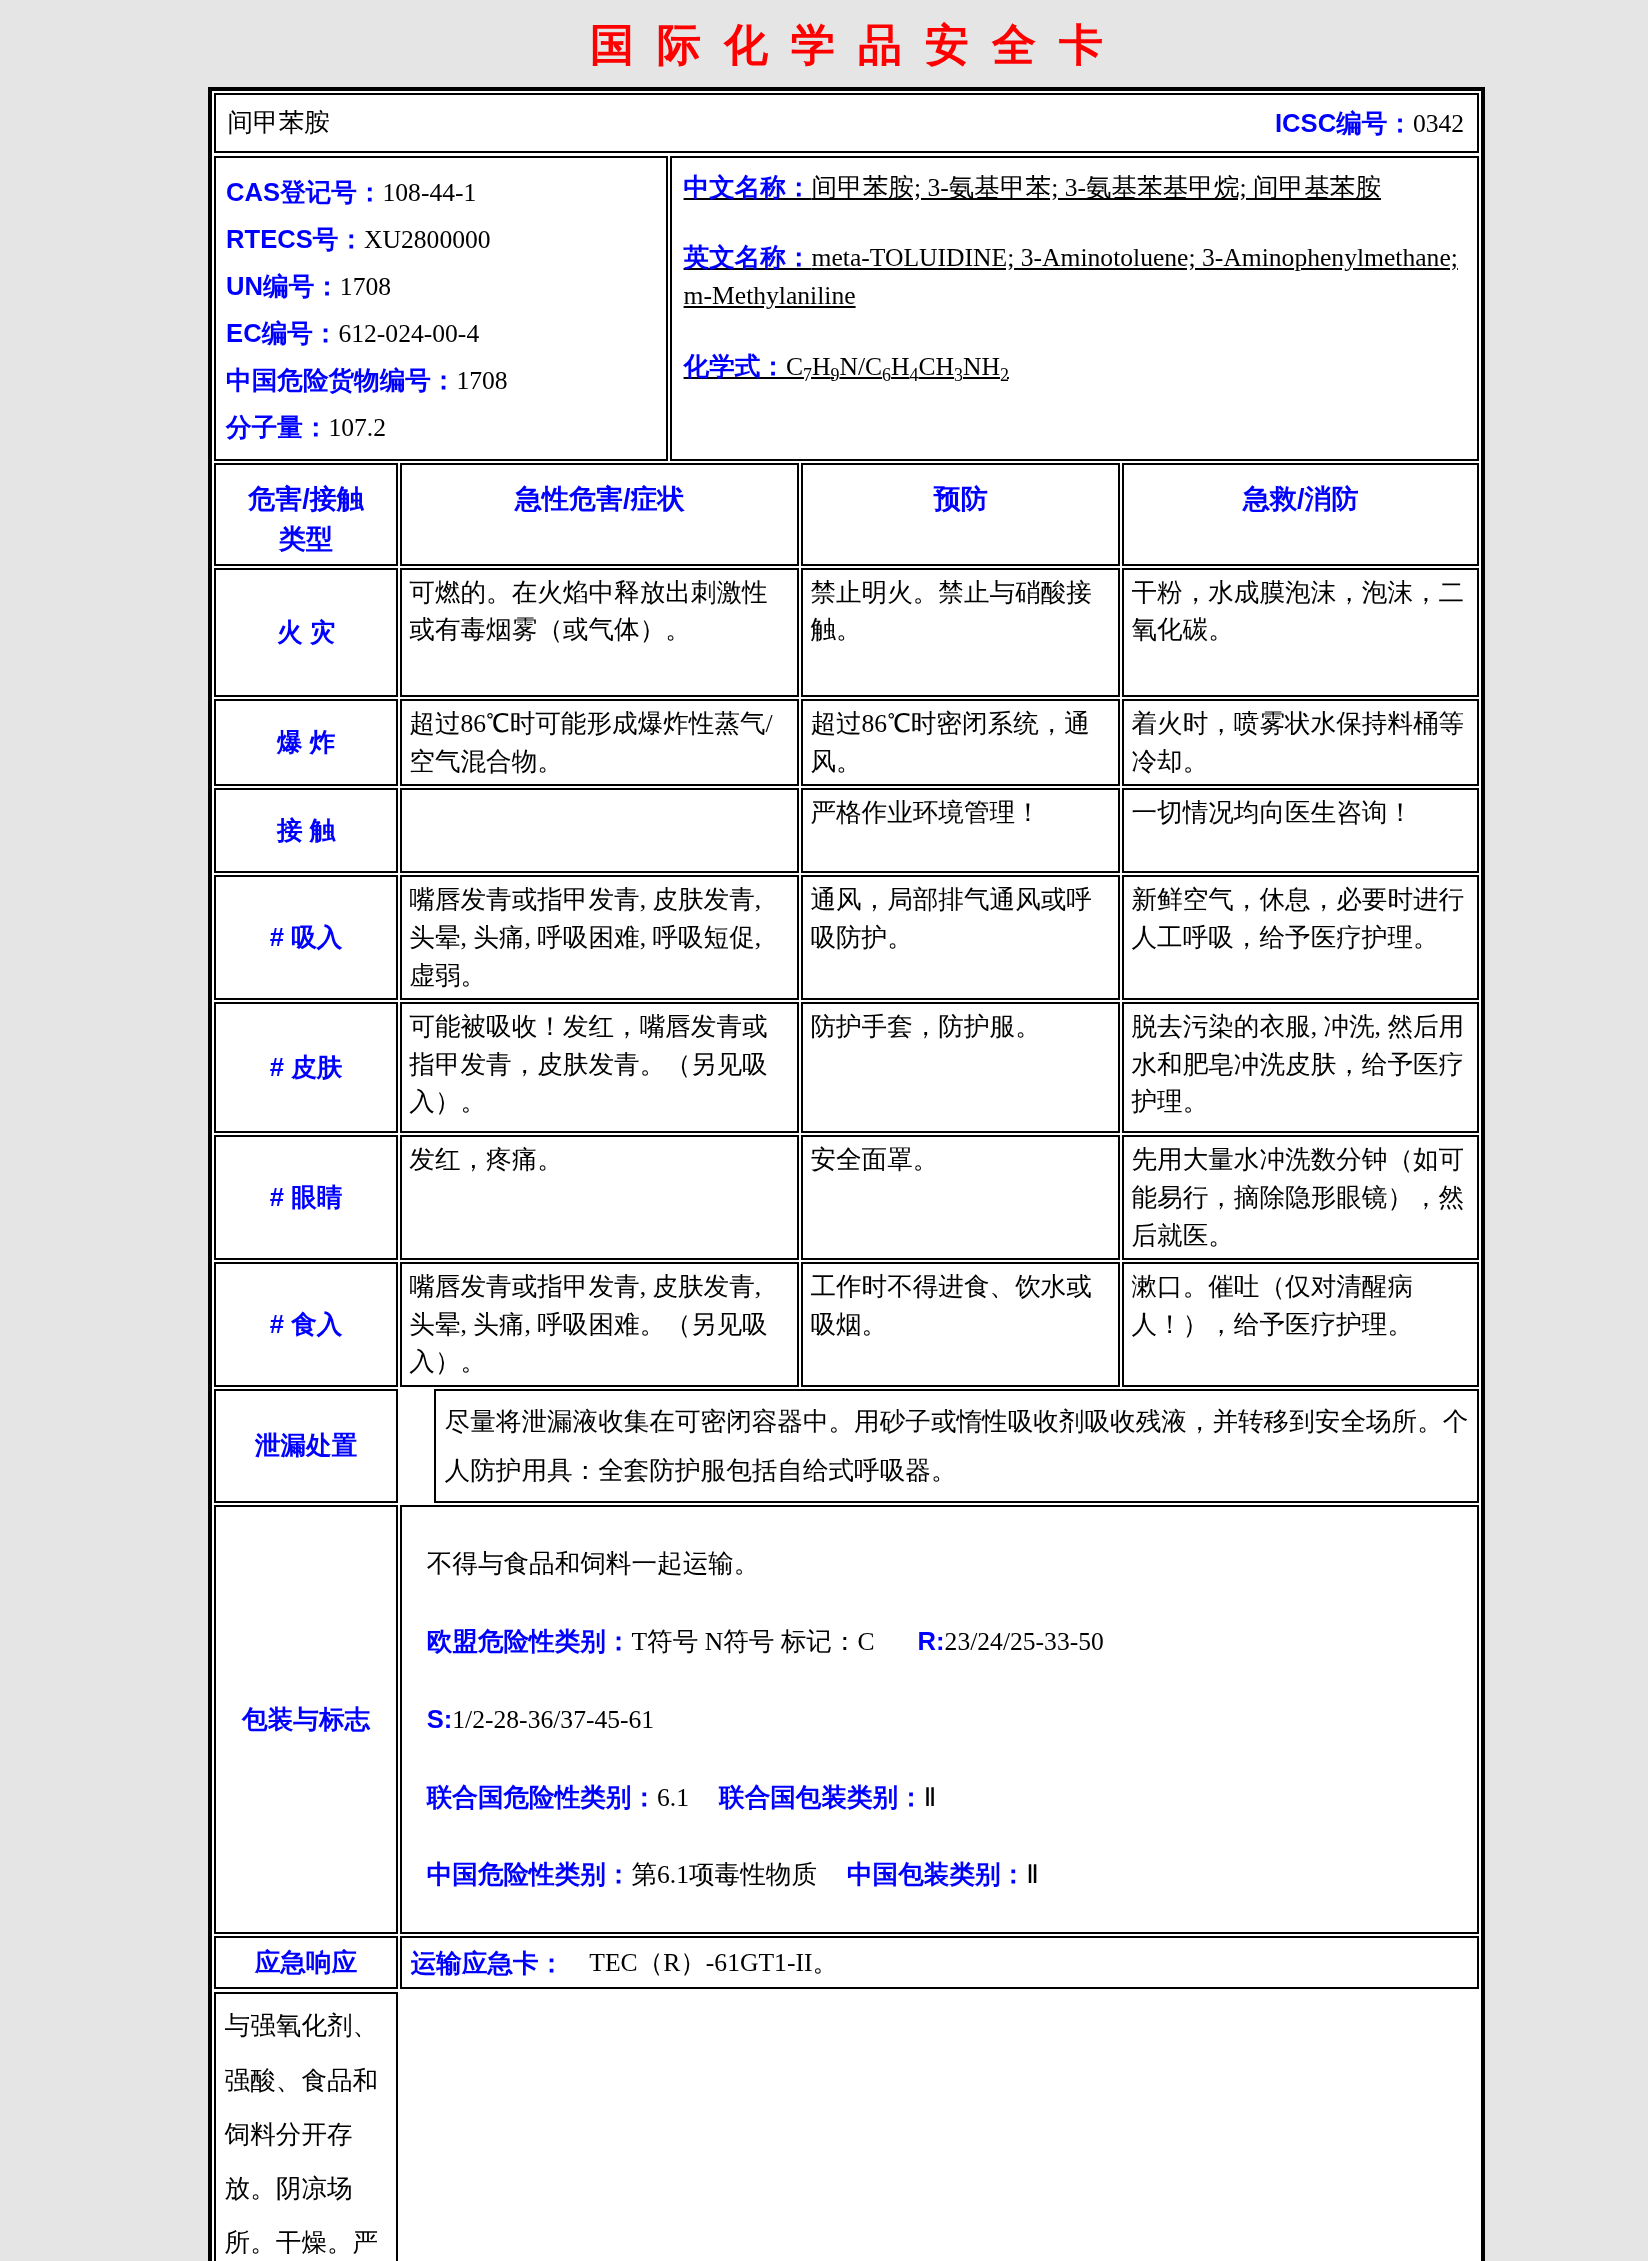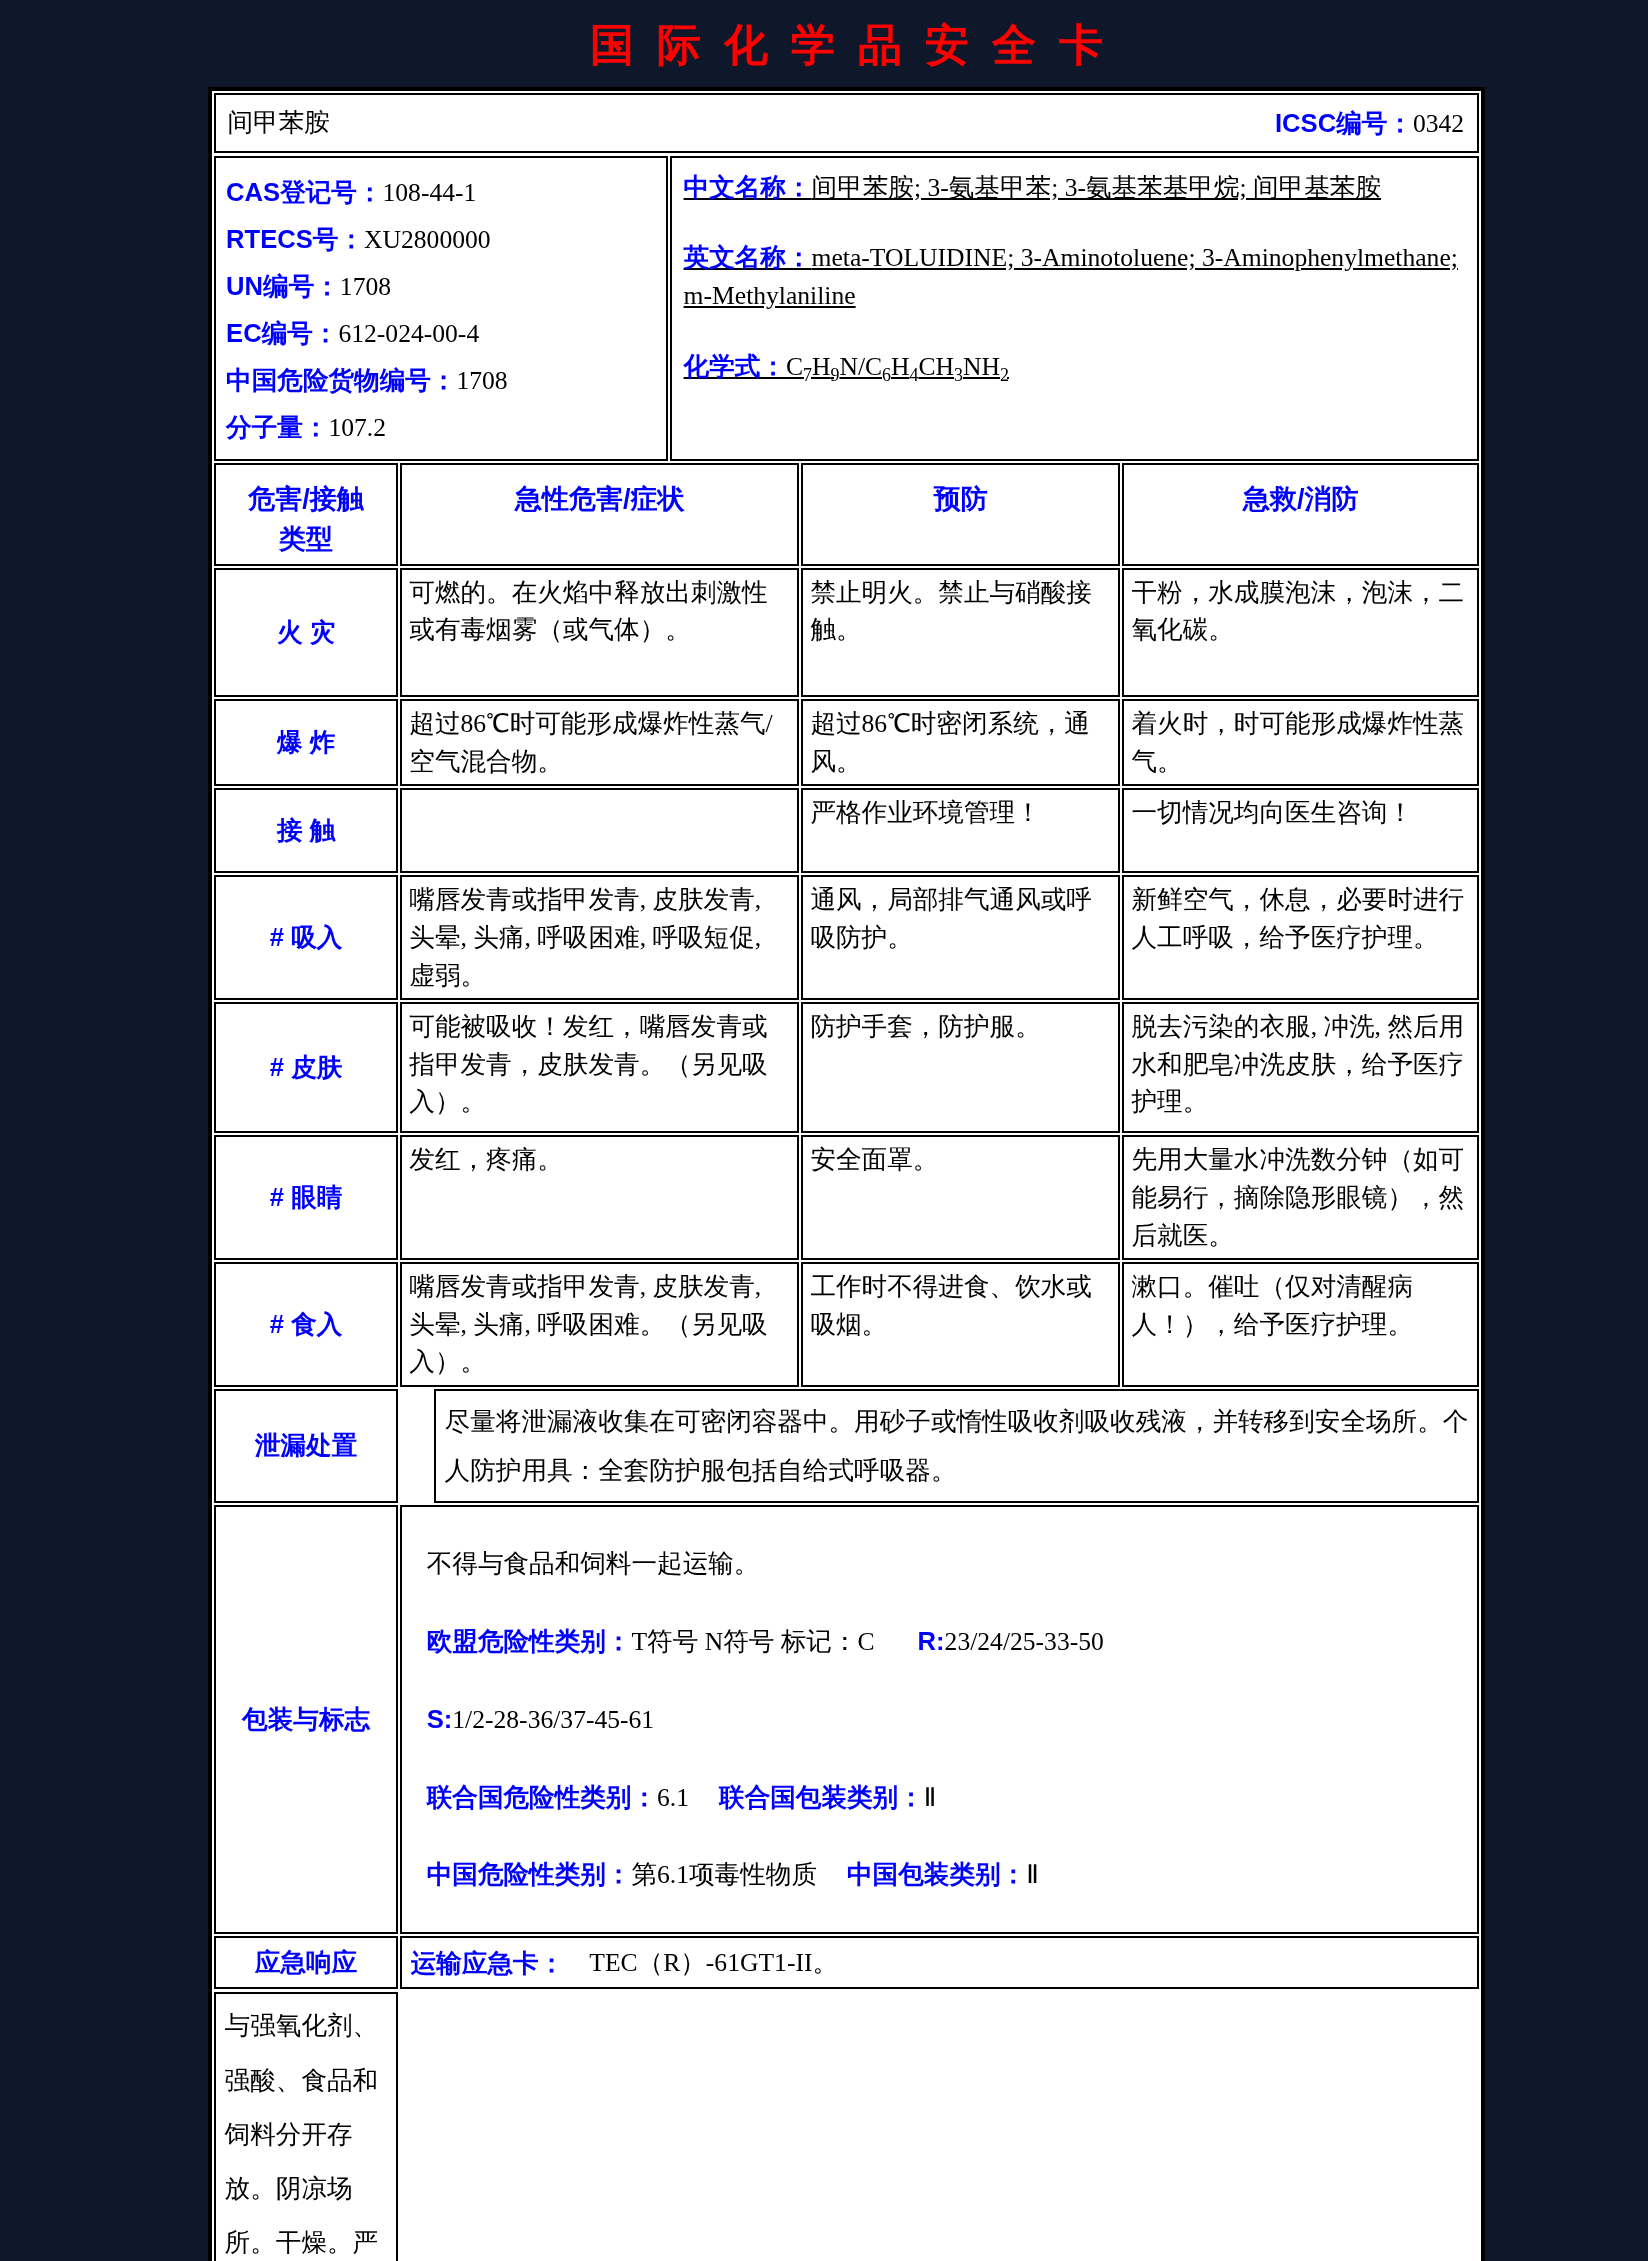--- a/index.html
+++ b/index.html
@@ -1,20 +1,20 @@
 <!DOCTYPE html>
 <html style="font-size:11.4px"><head>
 <meta charset="utf-8">
 <style>
   html, body { margin: 0; padding: 0; background: #ffffff; }
   .page {
     position: relative;
     width: 1648px;
     height: 2261px;
-    background: #0f172a;
+    background: #e5e5e5;
     font-family: "Liberation Serif", serif;
     font-size: 25.6px;
     color: #000000;
     overflow: hidden;
   }
   .doc-title {
     width: 1277px;
     margin: 0 0 0 208px;
     padding-top: 15.6px;
     text-align: center;
@@ -152,21 +152,21 @@
       <div class="cell label-cell blue">火 灾</div>
       <div class="cell content">可燃的。在火焰中释放出刺激性或有毒烟雾（或气体）。</div>
       <div class="cell content">禁止明火。禁止与硝酸接触。</div>
       <div class="cell content">干粉，水成膜泡沫，泡沫，二氧化碳。</div>
     </div>
 
     <div class="row row4 h-expl">
       <div class="cell label-cell blue">爆 炸</div>
       <div class="cell content">超过86℃时可能形成爆炸性蒸气/空气混合物。</div>
       <div class="cell content">超过86℃时密闭系统，通风。</div>
-      <div class="cell content">着火时，时可能形成爆炸性蒸气。</div>
+      <div class="cell content">着火时，喷雾状水保持料桶等冷却。</div>
     </div>
 
     <div class="row row4 h-cont">
       <div class="cell label-cell blue">接 触</div>
       <div class="cell content"></div>
       <div class="cell content">严格作业环境管理！</div>
       <div class="cell content">一切情况均向医生咨询！</div>
     </div>
 
     <div class="row row4 h-inh">

